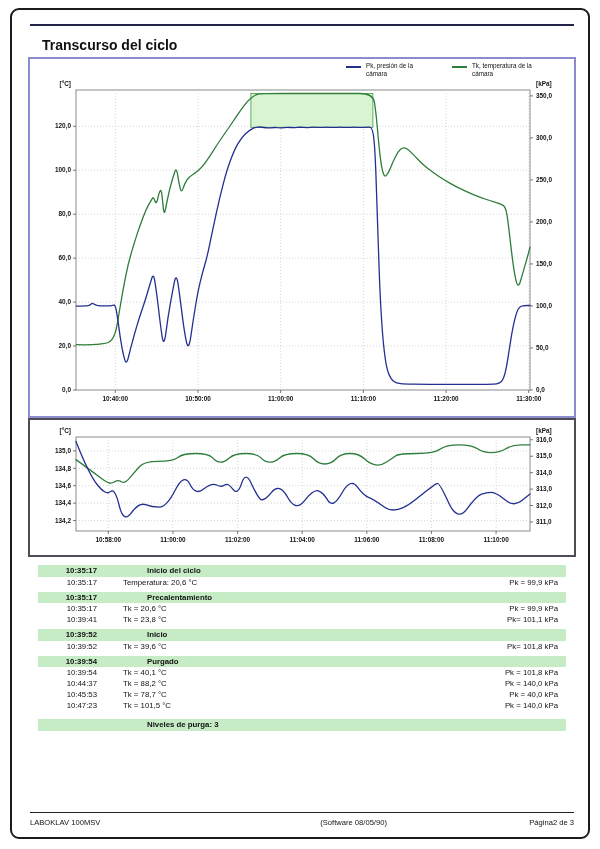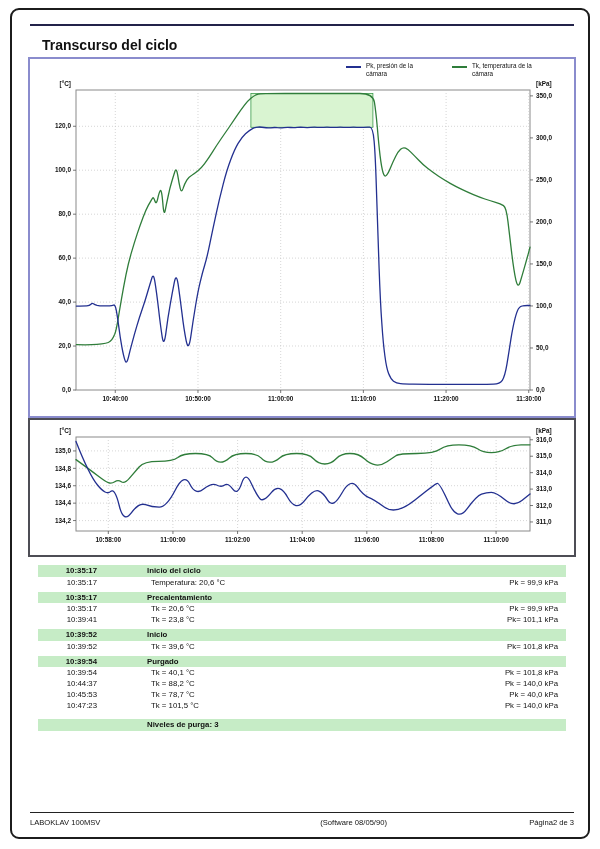--- a/index.html
+++ b/index.html
@@ -23,21 +23,21 @@
   .legend-label{font-size:6.3px;line-height:1.25;width:60px;}
   svg{display:block;}
   
   .event-log{margin:8px 10px 0 10px;}
   .event-group{margin-bottom:4px;text-align:right;}
   .event-bar{display:flex;align-items:center;background:#c6ecc6;height:11.5px;
              padding:0 8px 0 25px;font-size:7.8px;font-weight:bold;}
   .event-row{display:flex;align-items:center;height:11px;padding:0 8px 0 25px;font-size:7.8px;}
   .ev-time{display:inline-block;width:34px;flex:0 0 auto;}
   .ev-phase{margin-left:6px;padding-left:44px;}
-  .ev-detail{margin-left:54px;}
+  .ev-detail{margin-left:26px;}
   .ev-pk{margin-left:auto;}
   .event-group.last{margin-top:8px;}
   
   .ftr{position:absolute;left:30px;right:26px;bottom:22px;font-size:7.6px;}
   .ftr-rule{height:1px;background:#222;margin-bottom:5px;}
   .ftr-row{display:flex;}
   .ftr-left{flex:0 0 148px;}
   .ftr-center{flex:1 1 auto;text-align:center;}
   .ftr-right{flex:0 0 auto;}
 </style>

